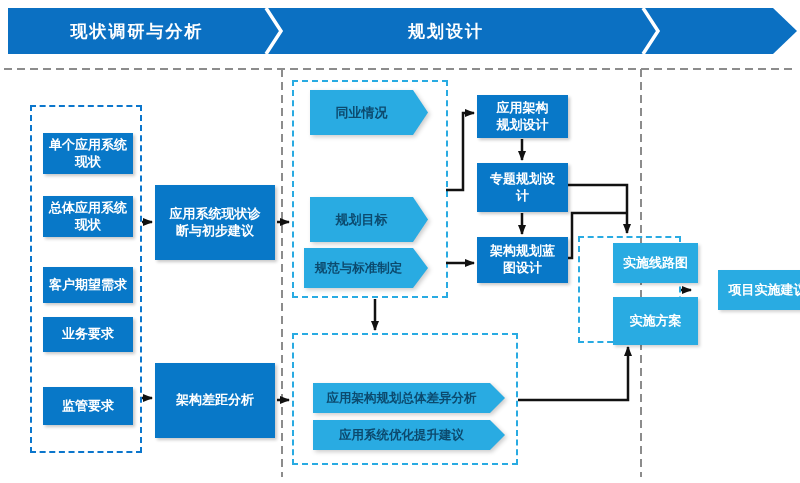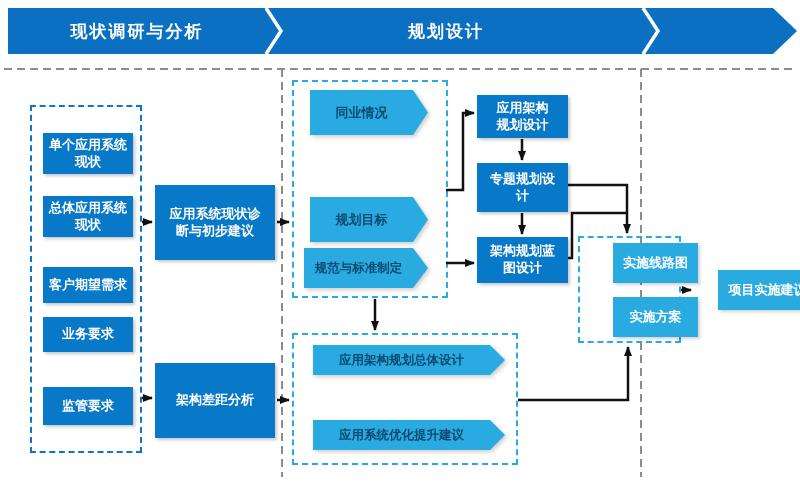--- a/index.html
+++ b/index.html
@@ -96,30 +96,30 @@
     </div>
 
     <div class="node box-dark" style="left:477px; top:95px; width:91px; height:43px;">应用架构
 规划设计</div>
     <div class="node box-dark" style="left:477px; top:163px; width:91px; height:49px;">专题规划设
 计</div>
     <div class="node box-dark" style="left:477px; top:237px; width:91px; height:46px;">架构规划蓝
 图设计</div>
 
     <div class="dashed-box" style="left:292px; top:333px; width:226px; height:132px;"></div>
-    <div class="pent-wrap" style="left:313px; top:345px; width:192px; height:30px;">
-      <div class="pent small">应用架构规划总体设计</div>
+    <div class="pent-wrap" style="left:313px; top:383px; width:192px; height:30px;">
+      <div class="pent small">应用架构规划总体差异分析</div>
     </div>
     <div class="pent-wrap" style="left:313px; top:420px; width:192px; height:30px;font-family:Liberation Serif, serif;">
       <div class="pent small">应用系统优化提升建议</div>
     </div>
 
     <div class="dashed-box" style="left:578px; top:236px; width:103px; height:107px;"></div>
     <div class="node box-light" style="left:589px; top:243px; width:85px; height:40px;">实施线路图</div>
-    <div class="node box-light" style="left:589px; top:297px; width:85px; height:40px;">实施方案</div>
+    <div class="node box-light" style="left:589px; top:297px; width:85px; height:48px;">实施方案</div>
 
     <div class="node box-light" style="left:694px; top:270px; width:99px; height:40px;">项目实施建议</div>
   </div>
 
   <svg id="conn-layer" class="layer" width="800" height="483" viewBox="0 0 800 483">
     <defs>
       <marker id="ah" markerWidth="10" markerHeight="8" refX="9" refY="4" orient="auto" markerUnits="userSpaceOnUse">
         <path d="M0,0 L10,4 L0,8 z" fill="#111111"></path>
       </marker>
     </defs>

